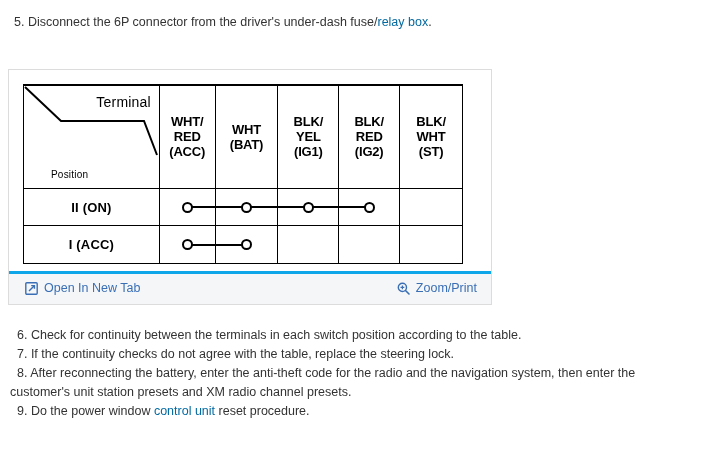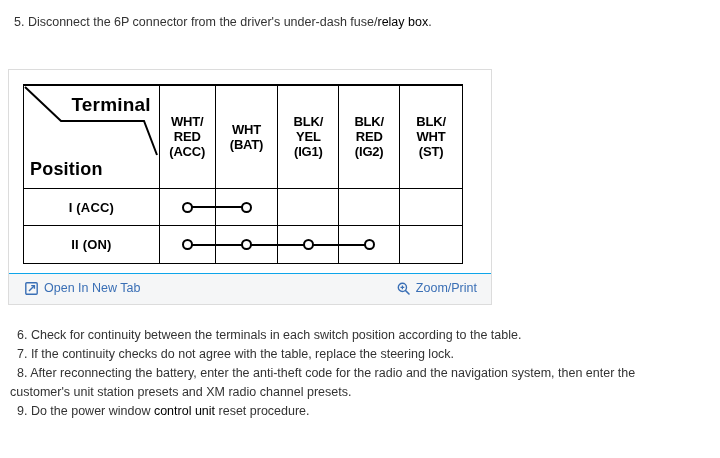--- a/index.html
+++ b/index.html
@@ -23,21 +23,21 @@
     position: absolute;
     left: 14px;
     top: 14px;
     width: 690px;
     font-size: 12.5px;
     line-height: 16px;
     color: #333333;
     white-space: nowrap;
   }
   .lnk {
-    color: #000000;
+    color: #0369a1;
     cursor: pointer;
   }
 
   
   .figure-box {
     position: absolute;
     left: 8px;
     top: 69px;
     width: 484px;
     height: 236px;
@@ -87,30 +87,30 @@
   td.corner {
     height: 70px;
     position: relative;
     padding: 0;
   }
   td.corner svg { display: block; position: absolute; left: 0; top: 0; }
   .corner-term {
     position: absolute;
     right: 8px;
     top: 8px;
-    font-size: 19px;
-    font-weight: bold;
+    font-size: 14px;
+    font-weight: normal;
     letter-spacing: 0.2px;
   }
   .corner-pos {
     position: absolute;
-    left: 6px;
+    left: 27px;
     bottom: 8px;
-    font-size: 18px;
-    font-weight: bold;
+    font-size: 10px;
+    font-weight: normal;
     letter-spacing: 0.2px;
   }
 
   td.head-term {
     height: 70px;
     font-size: 13.5px;
     line-height: 15px;
     letter-spacing: -0.2px;
   }
   td.head-term .wires { display: block; }
@@ -160,21 +160,21 @@
   .wire.through { left: 0; right: 0; }
 
   
   .fig-footer {
     position: absolute;
     left: 0;
     right: 0;
     bottom: 0;
     height: 30px;
     background: #f5f6f7;
-    border-top: 1px solid #0ea5e9;
+    border-top: 3px solid #0ea5e9;
   }
   .fig-footer .btn {
     position: absolute;
     top: 7px;
     display: flex;
     align-items: center;
     gap: 6px;
     color: #3a6fb5;
     font-size: 12.5px;
     cursor: pointer;
@@ -251,52 +251,52 @@
 
           <td class="head-term">
             <span class="wires">BLK/</span>
             <span class="wires">WHT</span>
             <span class="abbr">(ST)</span>
           </td>
         </tr>
 
 
         <tr>
+          <td class="pos-label">II (ON)</td>
+          <td class="cell">
+            <span class="wire to-right"></span>
+            <span class="dot"></span>
+          </td>
+          <td class="cell">
+            <span class="wire through"></span>
+            <span class="dot"></span>
+          </td>
+          <td class="cell">
+            <span class="wire through"></span>
+            <span class="dot"></span>
+          </td>
+          <td class="cell">
+            <span class="wire from-left"></span>
+            <span class="dot"></span>
+          </td>
+          <td class="cell"></td>
+        </tr>
+
+        <tr>
           <td class="pos-label">I (ACC)</td>
           <td class="cell">
             <span class="wire to-right"></span>
             <span class="dot"></span>
           </td>
           <td class="cell">
             <span class="wire from-left"></span>
             <span class="dot"></span>
           </td>
           <td class="cell"></td>
           <td class="cell"></td>
-          <td class="cell"></td>
-        </tr>
-
-        <tr>
-          <td class="pos-label">II (ON)</td>
-          <td class="cell">
-            <span class="wire to-right"></span>
-            <span class="dot"></span>
-          </td>
-          <td class="cell">
-            <span class="wire through"></span>
-            <span class="dot"></span>
-          </td>
-          <td class="cell">
-            <span class="wire through"></span>
-            <span class="dot"></span>
-          </td>
-          <td class="cell">
-            <span class="wire from-left"></span>
-            <span class="dot"></span>
-          </td>
           <td class="cell"></td>
         </tr>
 
       </tbody>
     </table>
   </div>
 
   <div class="fig-footer">
     <div class="btn left">
       <svg width="13" height="13" viewBox="0 0 13 13">

